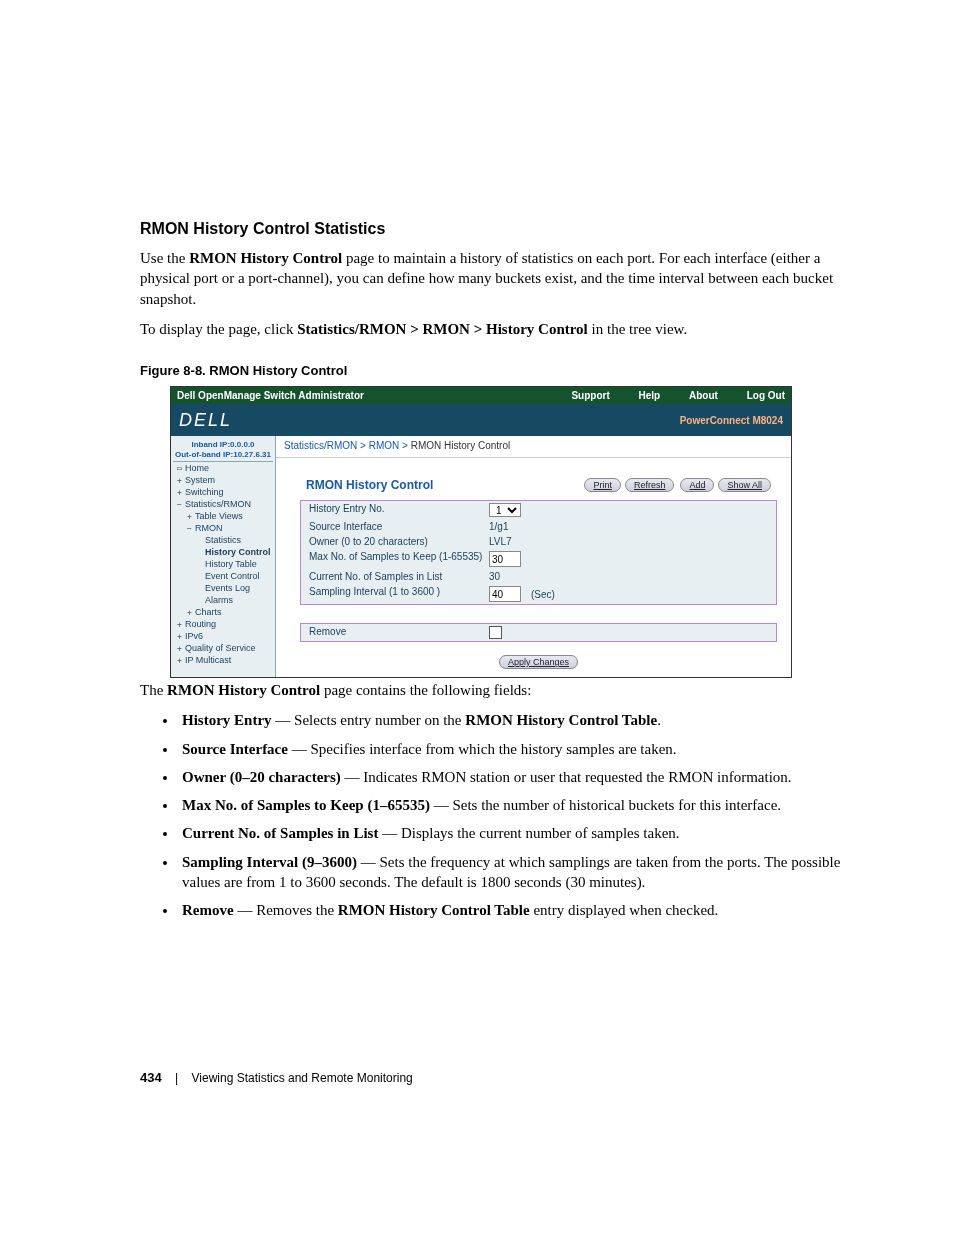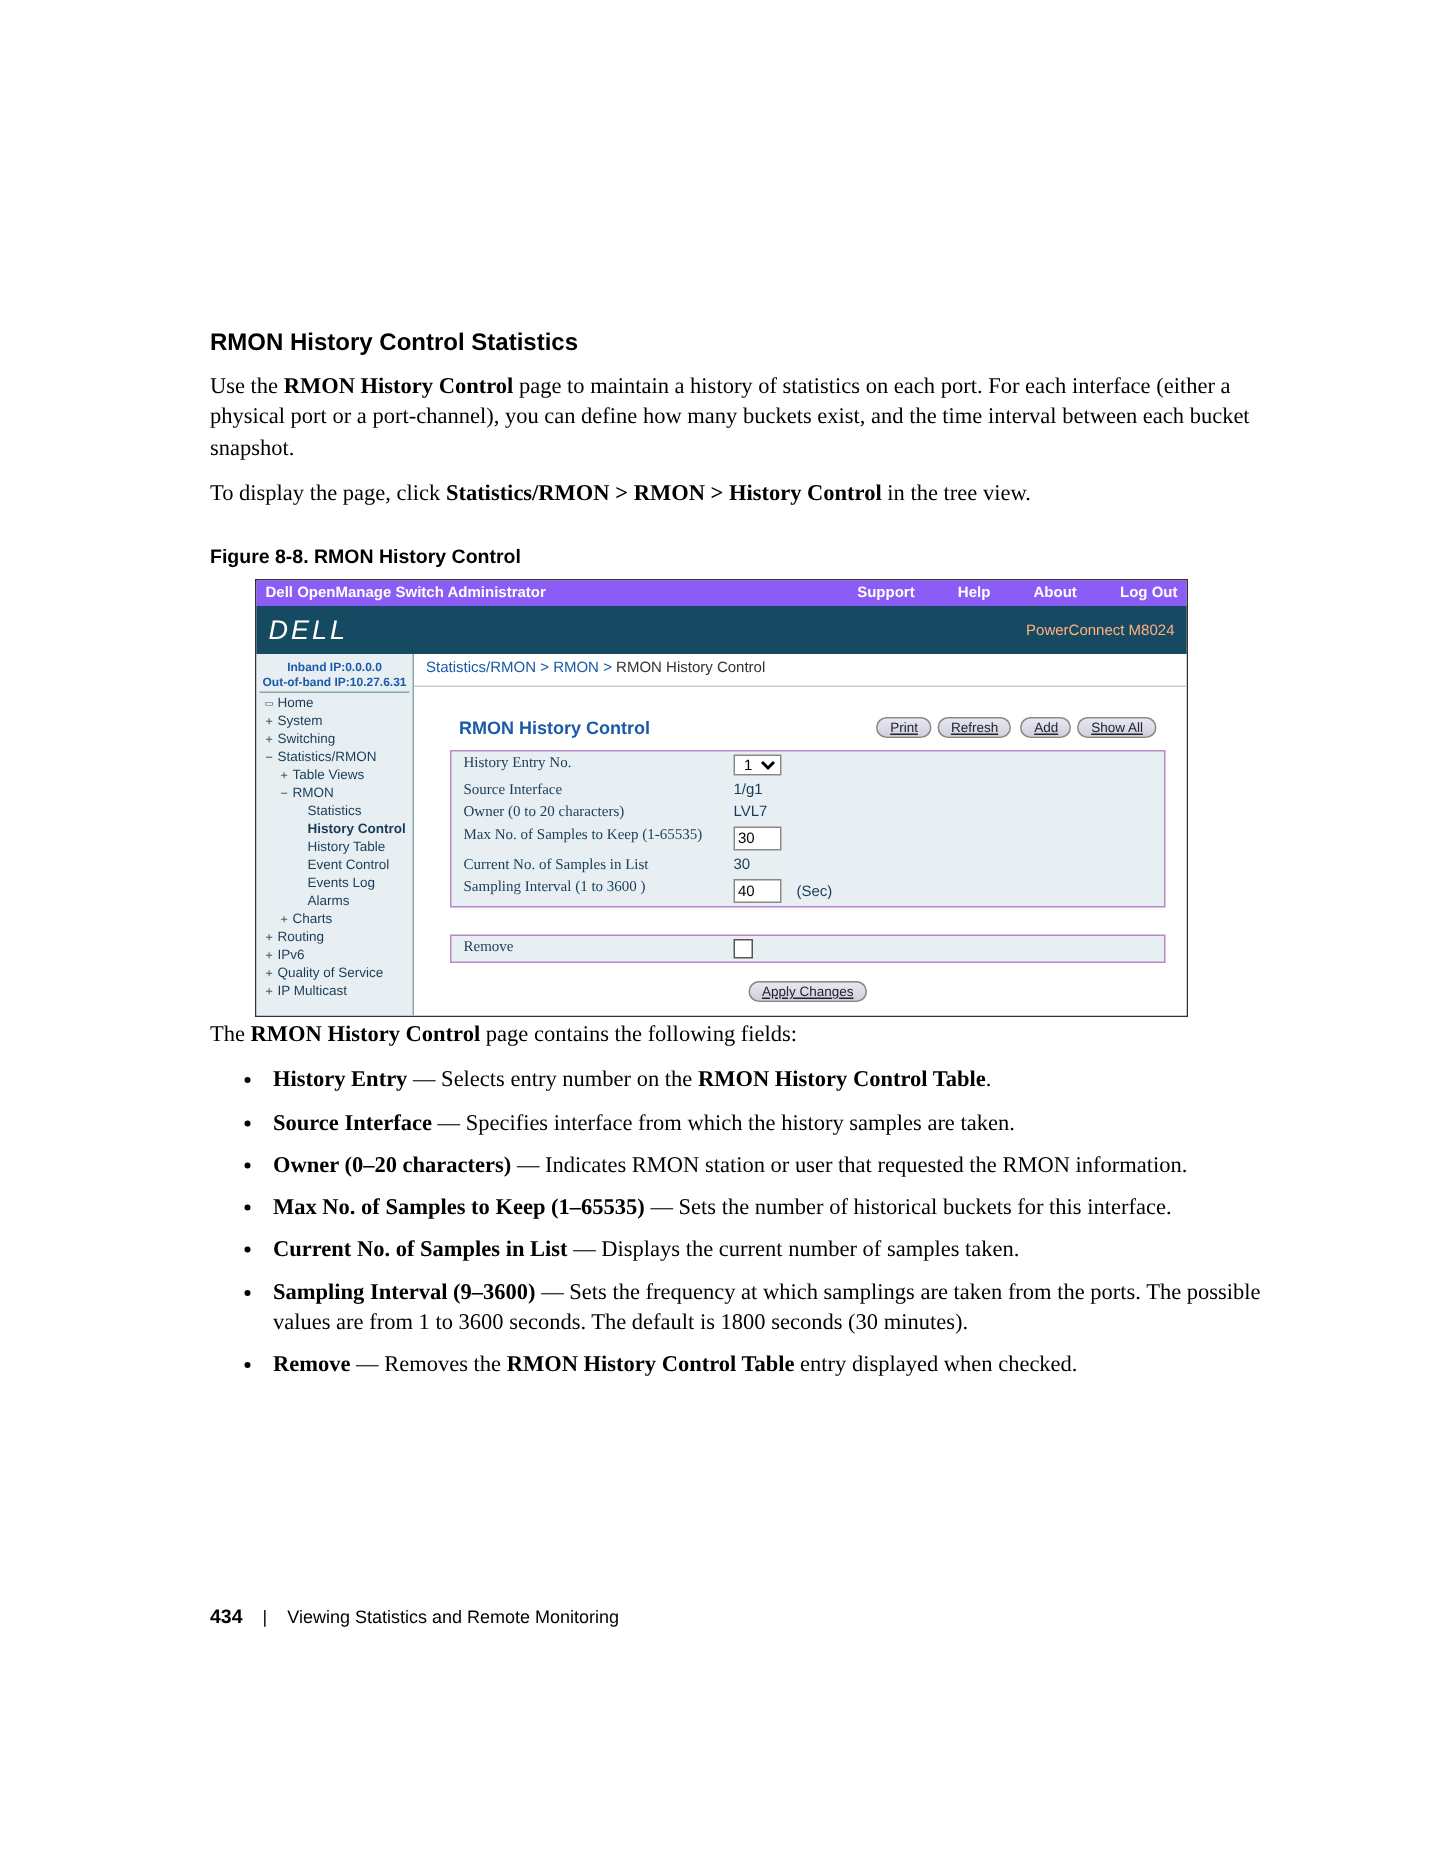--- a/index.html
+++ b/index.html
@@ -67,21 +67,21 @@
     margin-left: 30px;
     border: 1px solid #333;
     font-family: Tahoma, Verdana, Arial, sans-serif;
     font-size: 10px;
     background: #fff;
   }
   .ss-topbar {
     display: flex;
     align-items: flex-end;
     justify-content: space-between;
-    background: #8b5cf6;
+    background: #14532d;
     color: #fff;
     padding: 3px 6px;
     font-weight: bold;
   }
   .ss-topbar-links span {
     margin-left: 26px;
     cursor: pointer;
   }
   .ss-banner {
     display: flex;
@@ -95,21 +95,21 @@
   .ss-banner-logo {
     font-family: Impact, Arial, sans-serif;
     font-size: 18px;
     letter-spacing: 2px;
     color: #fff;
     font-style: italic;
   }
   .ss-banner-model {
     color: #ffb080;
     font-size: 10px;
-    font-weight: normal;
+    font-weight: bold;
   }
   .ss-bodywrap {
     display: flex;
   }
   .ss-tree {
     width: 100px;
     border-right: 1px solid #8aa;
     background: #e7eff3;
     padding: 2px 2px 6px 2px;
   }
@@ -191,21 +191,20 @@
     background: #e7eff3;
     border: 1px solid #b8c;
   }
   .ss-form-row {
     display: flex;
     padding: 2px 8px;
   }
   .ss-form-label {
     width: 180px;
     color: #1a3c56;
-    font-family: Liberation Serif, serif;
   }
   .ss-form-val {
     flex: 1;
     color: #1a3c56;
     display: flex;
     align-items: center;
     gap: 10px;
   }
   .ss-form-val select,
   .ss-form-val input[type="text"] {

